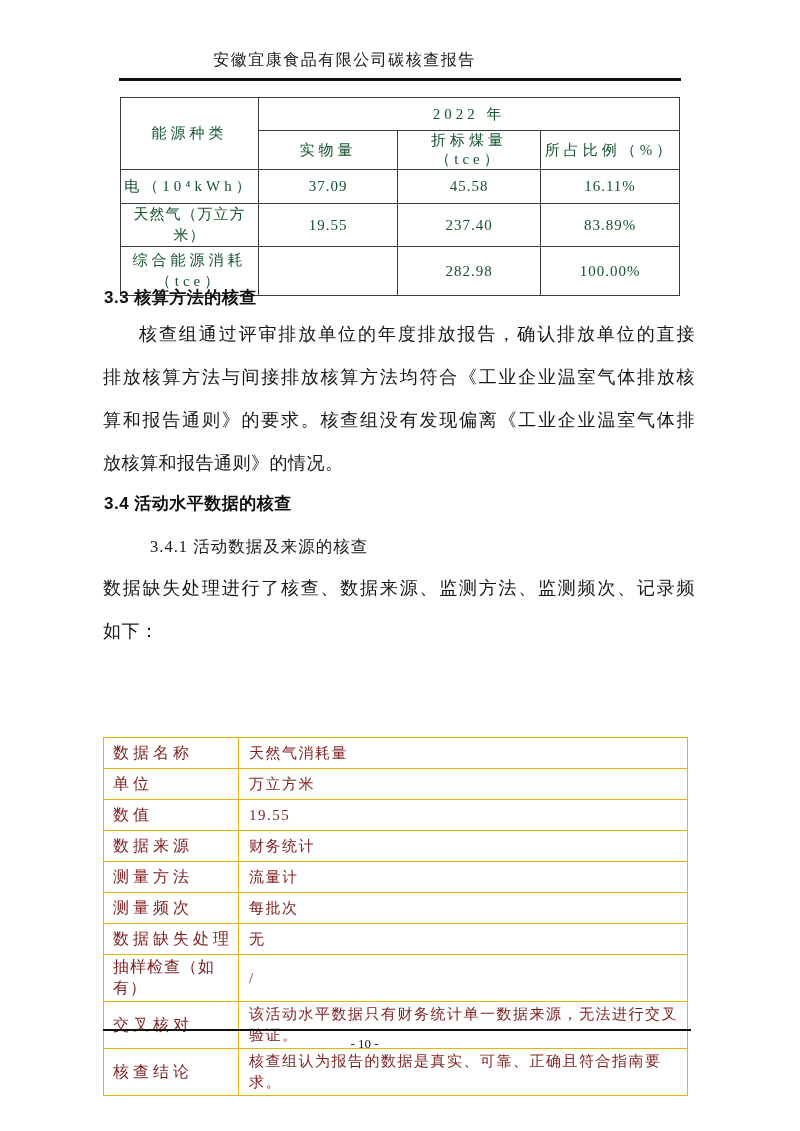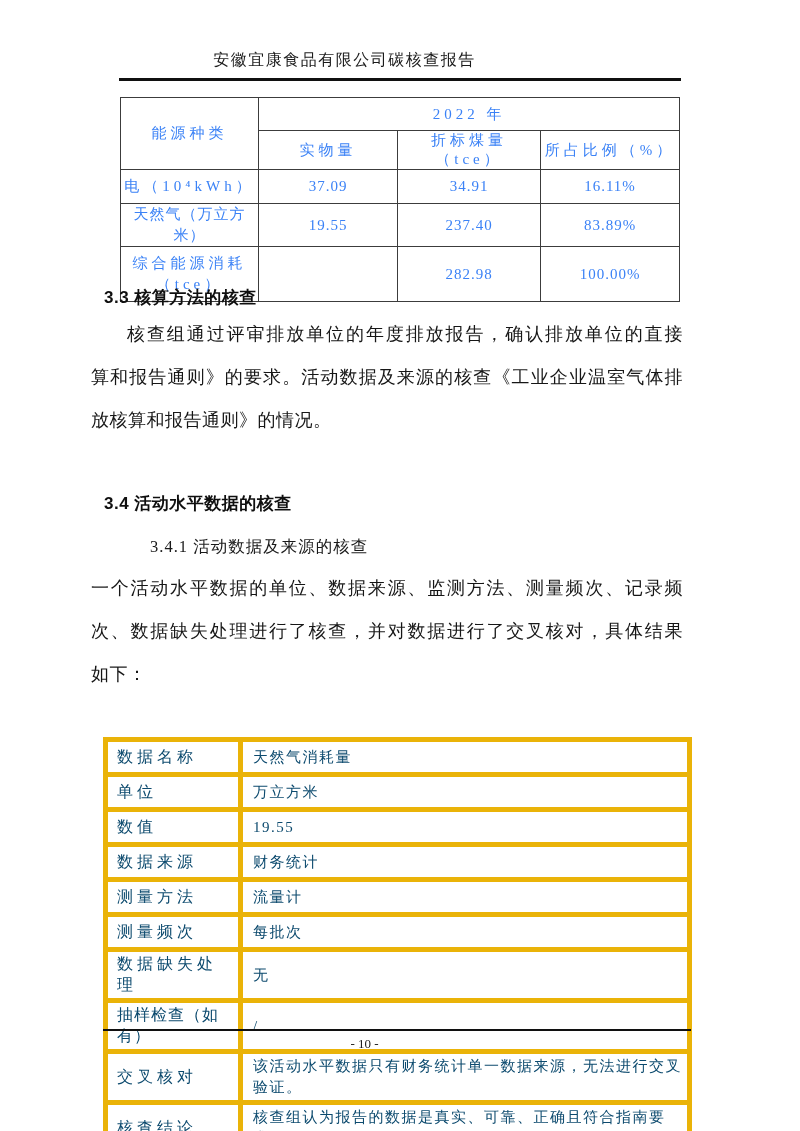--- a/index.html
+++ b/index.html
@@ -35,21 +35,21 @@
     top: 97px; left: 120px;
     border-collapse: collapse;
     table-layout: fixed;
     font-size: 15px;
   }
   .energy-table td {
     border: 1px solid #3c3c3c;
     text-align: center;
     vertical-align: middle;
     padding: 0 2px;
-    color: #3b82f6;
+    color: #14532d;
   }
   .energy-table .hdr { letter-spacing: 4px; }
   .energy-table .num { letter-spacing: 1px; text-align: center; }
   .energy-table .pre { white-space: pre-line; line-height: 21px; }
 
   
   .sec-heading {
     position: absolute;
     left: 104px;
     font-family: "Liberation Sans", sans-serif;
@@ -60,21 +60,21 @@
   }
   .sub-heading {
     position: absolute;
     left: 103px;
     font-size: 16.5px;
     letter-spacing: 1px;
     color: #1a1a1a;
   }
   .para {
     position: absolute;
-    left: 91px;
+    left: 103px;
     width: 592px;
     font-size: 18px;
     color: #161616;
   }
   .para .ln {
     line-height: 43px;
     text-align: justify;
     text-align-last: justify;
     letter-spacing: 0.5px;
   }
@@ -83,23 +83,23 @@
 
   
   .activity-table {
     position: absolute;
     top: 737px; left: 103px;
     border-collapse: collapse;
     table-layout: fixed;
     font-size: 16px;
   }
   .activity-table td {
-    border: 5px solid #eab308;
+    border: 1px solid #eab308;
     vertical-align: middle;
-    color: #0c4a6e;
+    color: #7f1d1d;
   }
   .activity-table td.lbl {
     padding: 2px 2px 2px 9px;
     letter-spacing: 4px;
     height: 26px;
   }
   .activity-table td.val {
     padding: 2px 4px 2px 10px;
     font-size: 15px;
     letter-spacing: 1.5px;
@@ -143,54 +143,54 @@
         <td colspan="3" class="hdr">2022 年</td>
       </tr>
       <tr style="height:33px">
         <td class="hdr">实物量</td>
         <td class="hdr">折标煤量（tce）</td>
         <td class="hdr">所占比例（%）</td>
       </tr>
       <tr style="height:34px">
         <td class="hdr pre">电（10⁴kWh）</td>
         <td class="num">37.09</td>
-        <td class="num">34.91</td>
+        <td class="num">45.58</td>
         <td class="num">16.11%</td>
       </tr>
       <tr style="height:33px">
         <td class="hdr pre" style="letter-spacing:1px">天然气（万立方米）</td>
         <td class="num">19.55</td>
         <td class="num">237.40</td>
         <td class="num">83.89%</td>
       </tr>
-      <tr style="height:55px">
+      <tr style="height:49px">
         <td class="hdr pre">综合能源消耗
 （tce）</td>
         <td class="num"></td>
         <td class="num">282.98</td>
         <td class="num">100.00%</td>
       </tr>
     </tbody>
   </table>
 
   <div class="sec-heading" style="top:286px">3.3 核算方法的核查</div>
 
   <div class="para" style="top:313px">
     <div class="ln first">核查组通过评审排放单位的年度排放报告，确认排放单位的直接</div>
-    <div class="ln">算和报告通则》的要求。活动数据及来源的核查《工业企业温室气体排</div>
+    <div class="ln">排放核算方法与间接排放核算方法均符合《工业企业温室气体排放核</div>
+    <div class="ln">算和报告通则》的要求。核查组没有发现偏离《工业企业温室气体排</div>
     <div class="ln last">放核算和报告通则》的情况。</div>
   </div>
 
   <div class="sec-heading" style="top:492px">3.4 活动水平数据的核查</div>
 
   <div class="sub-heading" style="top:536px; text-indent:47px">3.4.1 活动数据及来源的核查</div>
 
   <div class="para" style="top:567px">
-    <div class="ln">一个活动水平数据的单位、数据来源、监测方法、测量频次、记录频</div>
-    <div class="ln">次、数据缺失处理进行了核查，并对数据进行了交叉核对，具体结果</div>
+    <div class="ln">数据缺失处理进行了核查、数据来源、监测方法、监测频次、记录频</div>
     <div class="ln last">如下：</div>
   </div>
 
   <table class="activity-table">
     <colgroup>
       <col style="width:135px">
         <col style="width:449px">
     </colgroup>
     <tbody>
       <tr>

